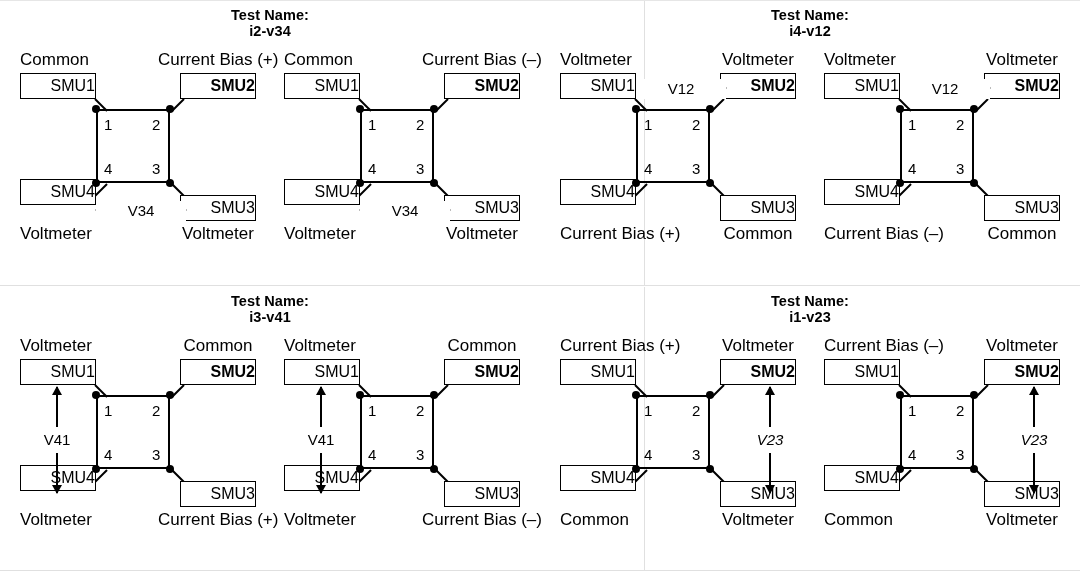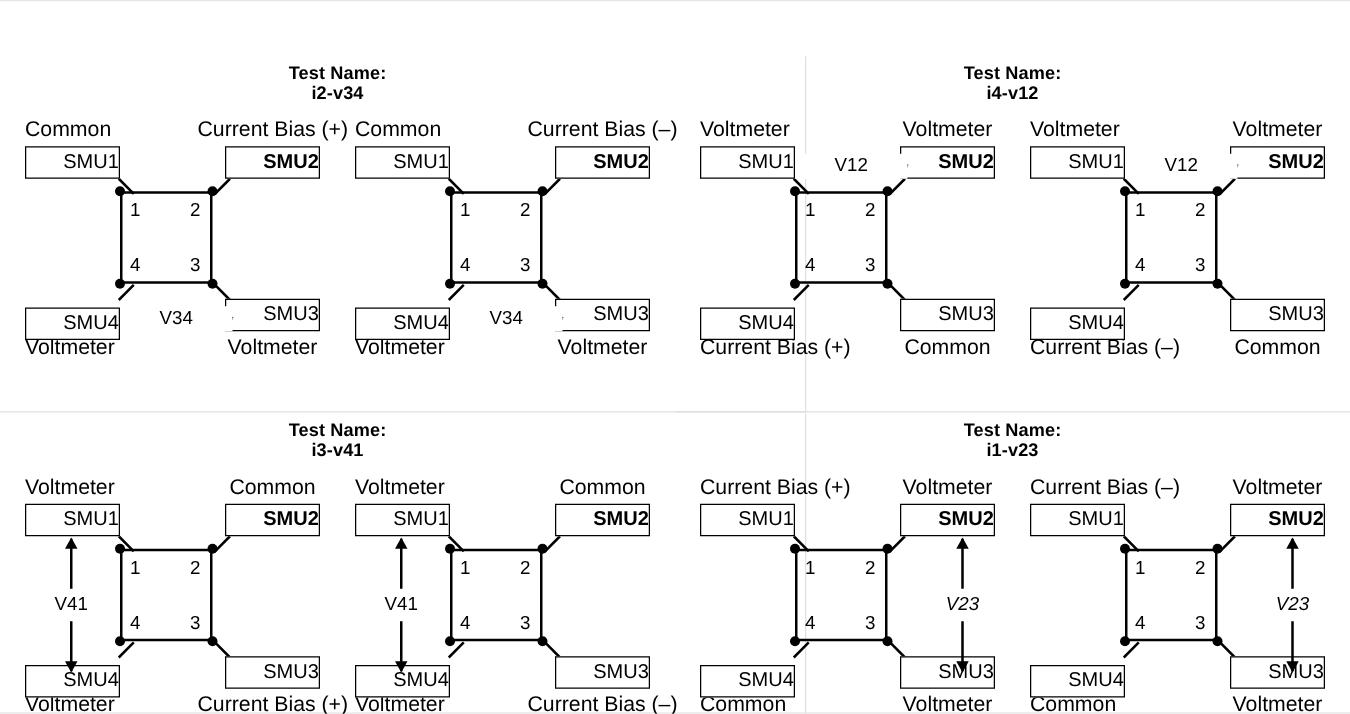--- a/index.html
+++ b/index.html
@@ -15,21 +15,20 @@
     width:1080px;height:571px;
     box-sizing:border-box;
     border-top:1px solid #e6e6e6;
     border-bottom:1px solid #e0e0e0;
   }
   
   .quad{
     position:absolute;
     width:645px;height:285px;
     box-sizing:border-box;
-    margin-top:44px;
   }
   .q-tl{left:0;top:0;border-right:1px solid #e0e0e0;border-bottom:1px solid #e0e0e0;}
   .q-tr{left:540px;top:0;border-bottom:1px solid #e0e0e0;}
   .q-bl{left:0;top:286px;border-right:1px solid #e0e0e0;}
   .q-br{left:540px;top:286px;}
 
   .title{
     position:absolute;left:0;top:6px;width:540px;
     text-align:center;
     font-weight:bold;
@@ -55,21 +54,21 @@
     border:1.6px solid #000;
     background:#fff;
     box-sizing:border-box;
     font-size:16px;
     line-height:23px;
     text-align:right;
     z-index:4;
   }
   .smu1{left:8px;top:28px;}
   .smu2{left:168px;top:28px;font-weight:bold;}
-  .smu4{left:8px;top:157px;}
+  .smu4{left:8px;top:134px;}
   .smu3{left:168px;top:150px;}
 
   
   .role{
     position:absolute;
     font-size:17px;
     line-height:17px;
     white-space:nowrap;
     z-index:3;
   }

